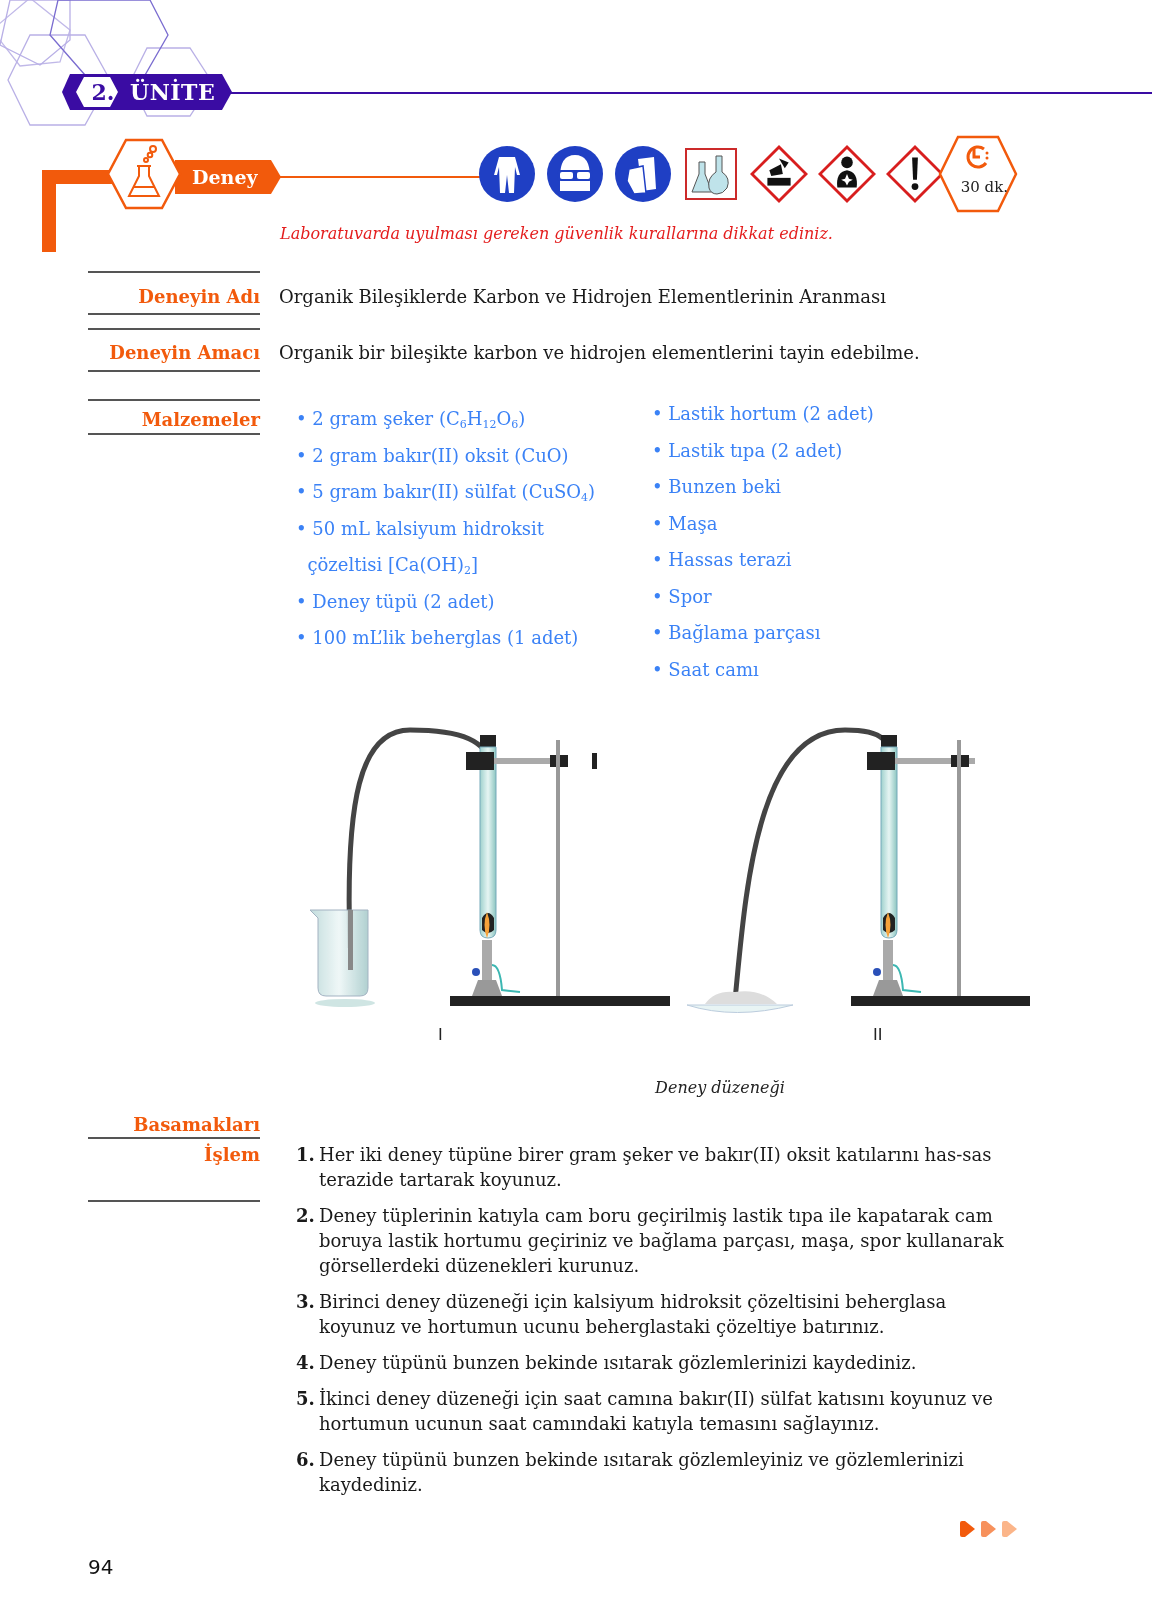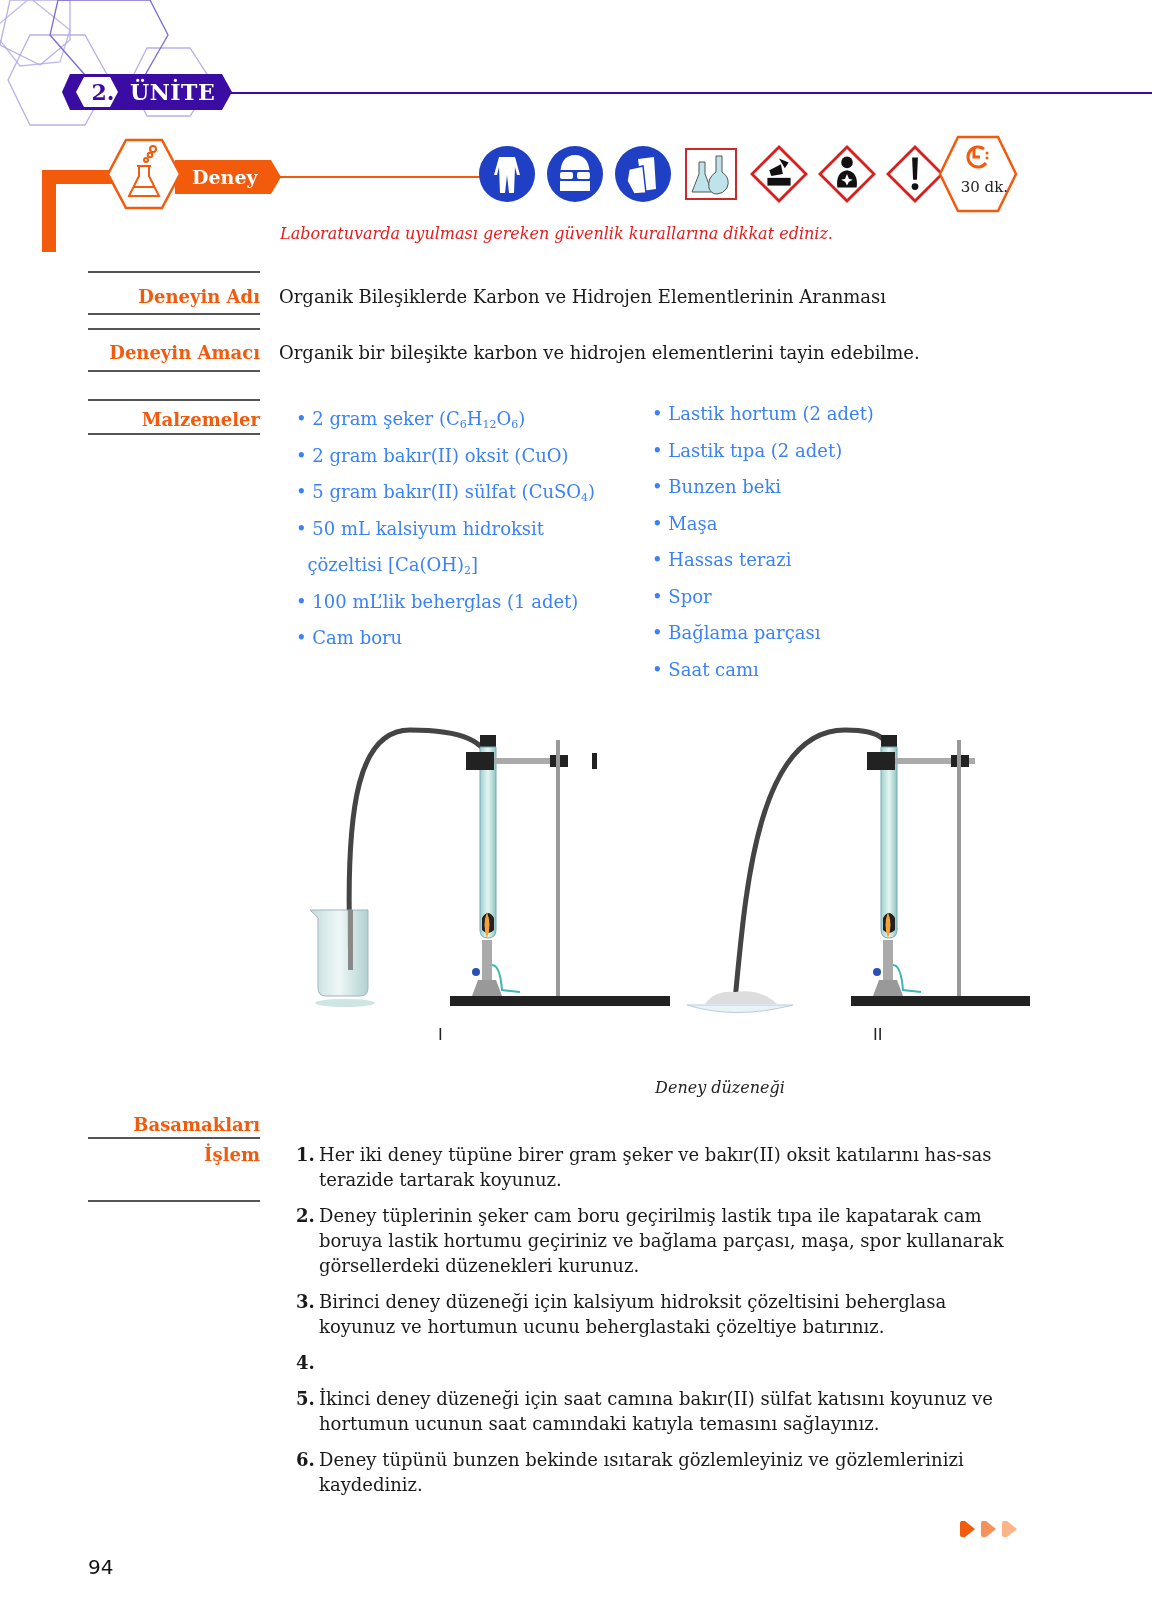--- a/index.html
+++ b/index.html
@@ -158,22 +158,22 @@
 <div class="rule" style="top:399px"></div>
 <div class="lbl" style="top:409px">Malzemeler</div>
 <div class="rule" style="top:433px"></div>
 
 <ul class="list" style="left:296px;top:401px">
   <li><span>• 2 gram şeker (C</span><sub>6</sub><span>H</span><sub>12</sub><span>O</span><sub>6</sub><span>)</span></li>
   <li>• 2 gram bakır(II) oksit (CuO)</li>
   <li><span>• 5 gram bakır(II) sülfat (CuSO</span><sub>4</sub><span>)</span></li>
   <li>• 50 mL kalsiyum hidroksit</li>
   <li style="white-space:pre"><span>  çözeltisi [Ca(OH)</span><sub>2</sub><span>]</span></li>
+  <li>• Deney tüpü (2 adet)</li>
   <li>• 100 mL’lik beherglas (1 adet)</li>
-  <li>• Cam boru</li>
 </ul>
 <ul class="list" style="left:652px;top:396px">
   <li>• Lastik hortum (2 adet)</li>
   <li>• Lastik tıpa (2 adet)</li>
   <li>• Bunzen beki</li>
   <li>• Maşa</li>
   <li>• Hassas terazi</li>
   <li>• Spor</li>
   <li>• Bağlama parçası</li>
   <li>• Saat camı</li>
@@ -258,28 +258,29 @@
 <div class="lbl" style="top:1114px">Basamakları</div>
 <div class="rule" style="top:1200px"></div>
 
 <ol class="steps">
   <li>
       <span class="n">1.</span>
       <span>Her iki deney tüpüne birer gram şeker ve bakır(II) oksit katılarını has-sas terazide tartarak koyunuz.</span>
     </li>
   <li>
       <span class="n">2.</span>
-      <span>Deney tüplerinin şeker cam boru geçirilmiş lastik tıpa ile kapatarak cam boruya lastik hortumu geçiriniz ve bağlama parçası, maşa, spor kullanarak görsellerdeki düzenekleri kurunuz.</span>
+      <span>Deney tüplerinin katıyla cam boru geçirilmiş lastik tıpa ile kapatarak cam boruya lastik hortumu geçiriniz ve bağlama parçası, maşa, spor kullanarak görsellerdeki düzenekleri kurunuz.</span>
     </li>
   <li>
       <span class="n">3.</span>
       <span>Birinci deney düzeneği için kalsiyum hidroksit çözeltisini beherglasa koyunuz ve hortumun ucunu beherglastaki çözeltiye batırınız.</span>
     </li>
   <li>
       <span class="n">4.</span>
+      <span>Deney tüpünü bunzen bekinde ısıtarak gözlemlerinizi kaydediniz.</span>
     </li>
   <li>
       <span class="n">5.</span>
       <span>İkinci deney düzeneği için saat camına bakır(II) sülfat katısını koyunuz ve hortumun ucunun saat camındaki katıyla temasını sağlayınız.</span>
     </li>
   <li>
       <span class="n">6.</span>
       <span>Deney tüpünü bunzen bekinde ısıtarak gözlemleyiniz ve gözlemlerinizi kaydediniz.</span>
     </li>
 </ol>

